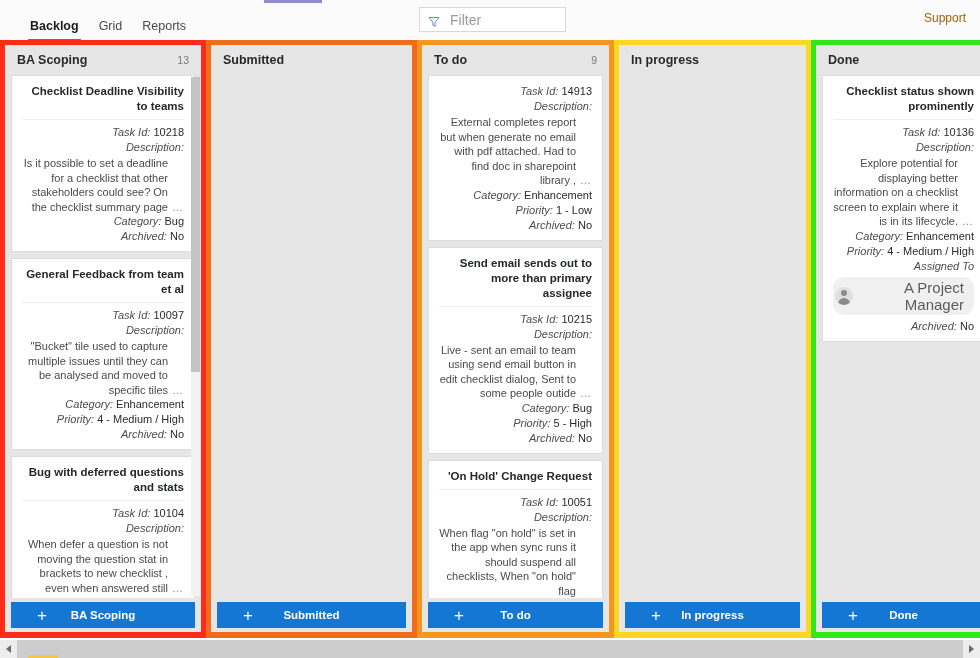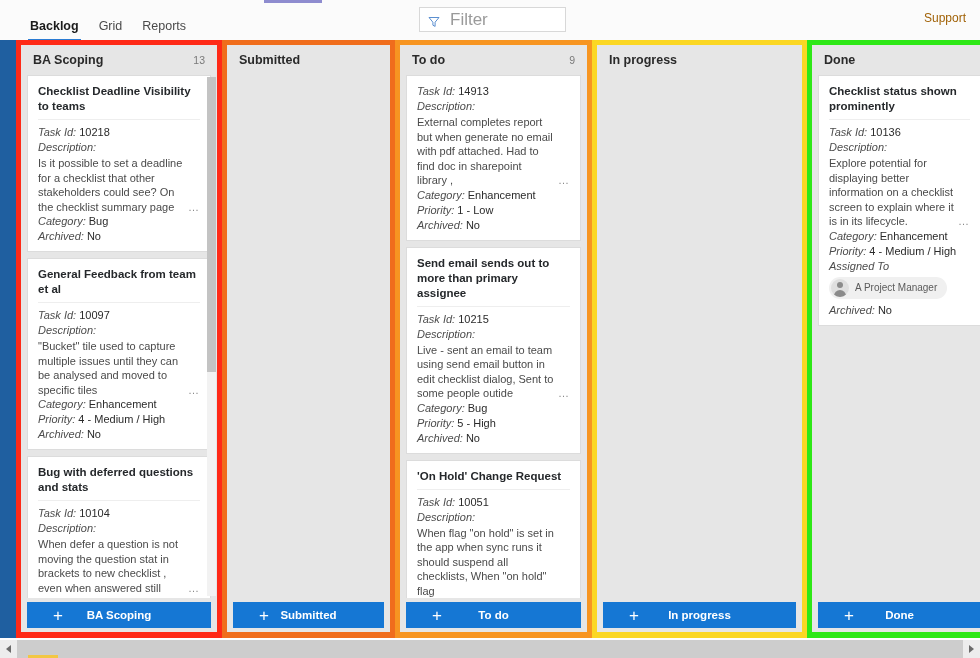--- a/index.html
+++ b/index.html
@@ -27,65 +27,64 @@
     content: ""; position: absolute; left: 8px; right: 8px; bottom: 5px;
     height: 2px; background: #2b7cd3;
   }
 
   .filter-wrap {
     position: absolute; left: 419px; top: 7px; width: 147px; height: 25px;
     border: 1px solid #d8d8d8; background: #ffffff;
     display: flex; align-items: center; padding: 0 8px;
   }
   .funnel { width: 12px; height: 12px; flex: 0 0 12px; }
-  .filter-placeholder { font-size: 17px; color: #9a9a9a; margin-left: 10px; }
+  .filter-placeholder { font-size: 14px; color: #9a9a9a; margin-left: 10px; }
 
   .support-link {
     position: absolute; right: 14px; top: 11px;
     font-size: 12px; color: #a16207; cursor: pointer;
   }
   .purple-mark {
     position: absolute; left: 264px; top: 0px; width: 58px; height: 3px;
     background: #8e8ccf;
   }
 
   
   .board {
     position: absolute; left: 0; top: 40px; width: 980px; height: 598px;
     background: #1f5fa0;
     display: flex;
-    padding-left: 16px;
   }
   .column {
     height: 598px; position: relative; flex: 0 0 auto;
     border-style: solid; border-width: 5px 5px 6px 5px;
     background: #e6e6e6;
   }
   .col-ba       { width: 206px; border-color: #ff2a17; }
-  .col-sub      { width: 173px; border-color: #f06d1c; }
+  .col-sub      { width: 211px; border-color: #f06d1c; }
   .col-todo     { width: 197px; border-color: #f79521; }
-  .col-inprog   { width: 215px; border-color: #fbd724; }
+  .col-inprog   { width: 197px; border-color: #fbd724; }
   .col-done     { width: 185px; border-color: #2ee817; }
 
   .col-inner {
     position: absolute; left: 0; right: 0; top: 0; bottom: 0;
     background: #e6e6e6; display: flex; flex-direction: column;
   }
   .col-head {
     height: 30px; flex: 0 0 30px; display: flex; align-items: center;
     padding: 0 12px; justify-content: space-between;
   }
   .col-title { font-size: 12.5px; font-weight: bold; color: #2a2a2a; }
   .col-count { font-size: 10.5px; color: #7a7a7a; margin-left: 30px; }
 
   .col-body {
     flex: 1 1 auto; position: relative; overflow: hidden;
     padding: 0 6px;
   }
-  .cards { position: relative; }
+  .cards { position: relative; text-align: right; }
 
   .card {
     background: #ffffff; border: 1px solid #dcdcdc;
     margin-bottom: 6px; padding: 8px 10px 7px 10px;
   }
   .card-title {
     font-size: 11.5px; font-weight: bold; color: #25282b;
     line-height: 15px; padding-bottom: 5px;
     border-bottom: 1px solid #eeeeee; margin-bottom: 5px;
   }
@@ -112,21 +111,21 @@
     flex: 0 0 18px;
   }
   .avatar::before {
     content: ""; position: absolute; left: 6px; top: 3px;
     width: 6px; height: 6px; border-radius: 50%; background: #8b8b8b;
   }
   .avatar::after {
     content: ""; position: absolute; left: 3px; top: 11px;
     width: 12px; height: 9px; border-radius: 6px 6px 0 0; background: #8b8b8b;
   }
-  .assignee-name { font-size: 10px; color: #5b5b5b; }
+  .assignee-name { font-size: 15px; color: #5b5b5b; }
 
   .col-foot { flex: 0 0 34px; padding: 4px 6px 0 6px; }
   .add-btn {
     width: 100%; height: 26px; background: #1577d4; color: #ffffff;
     border: none; font-size: 11.5px; font-weight: bold;
     display: flex; align-items: center; justify-content: center;
     position: relative; cursor: pointer;
     font-family: "Liberation Sans", sans-serif;
   }
   .add-btn .plus {

